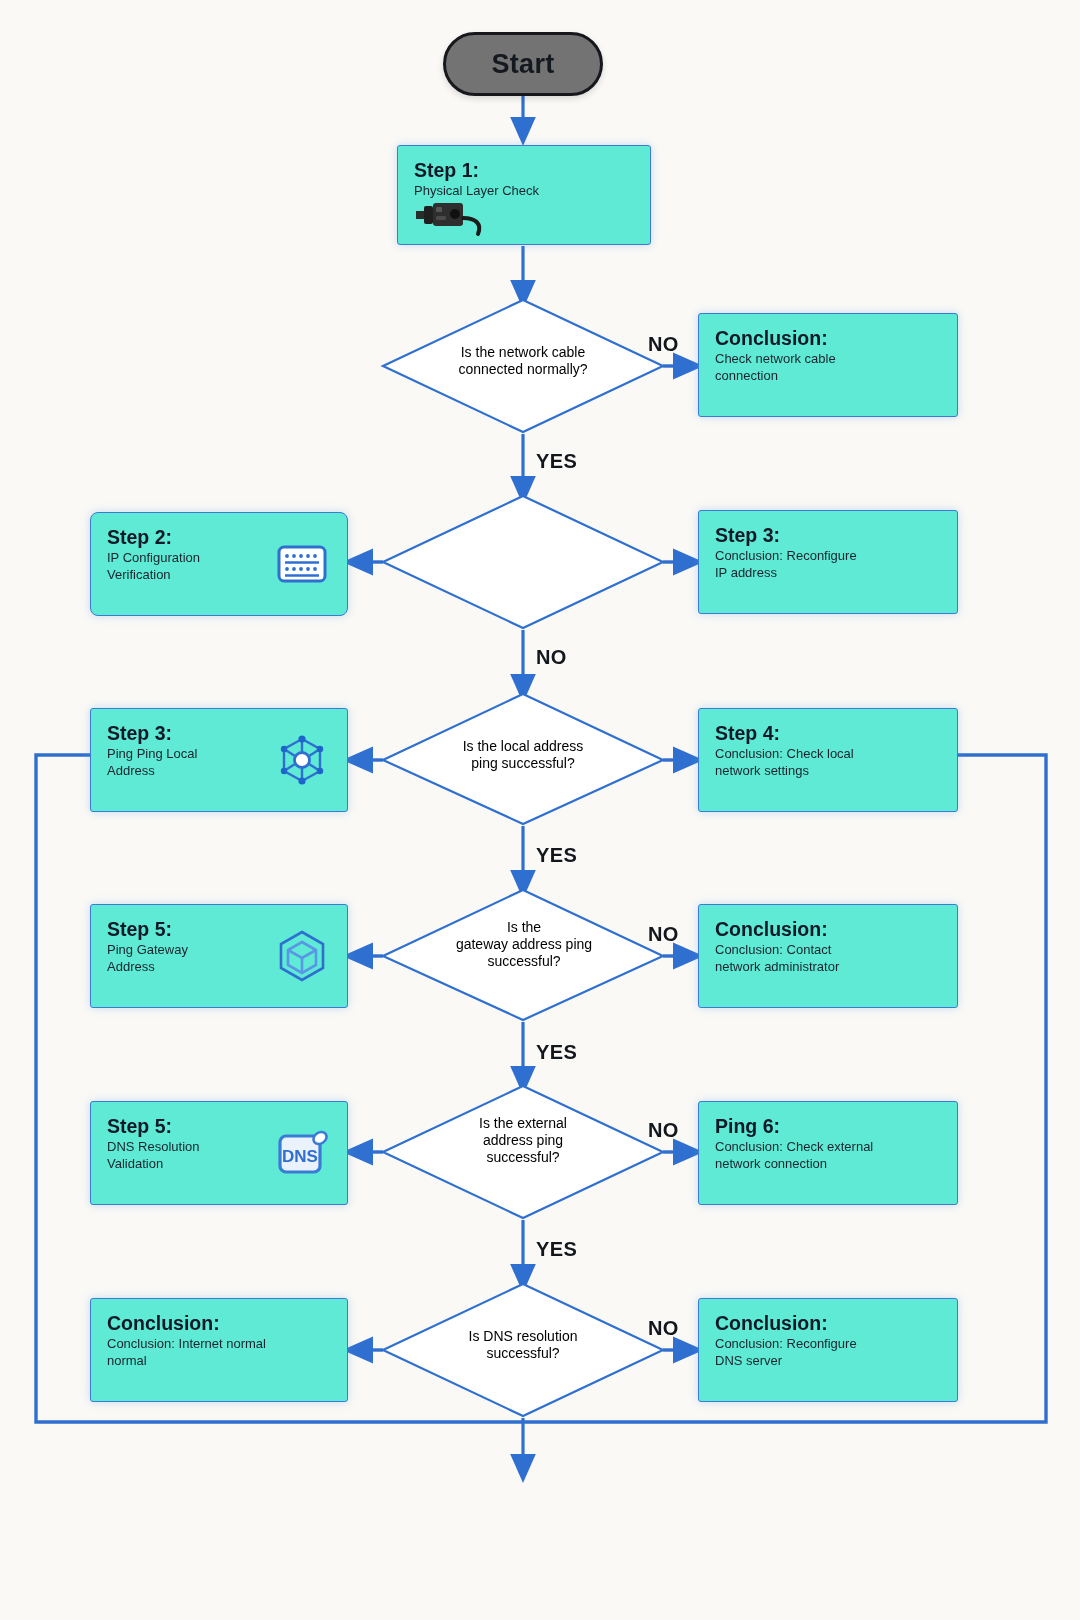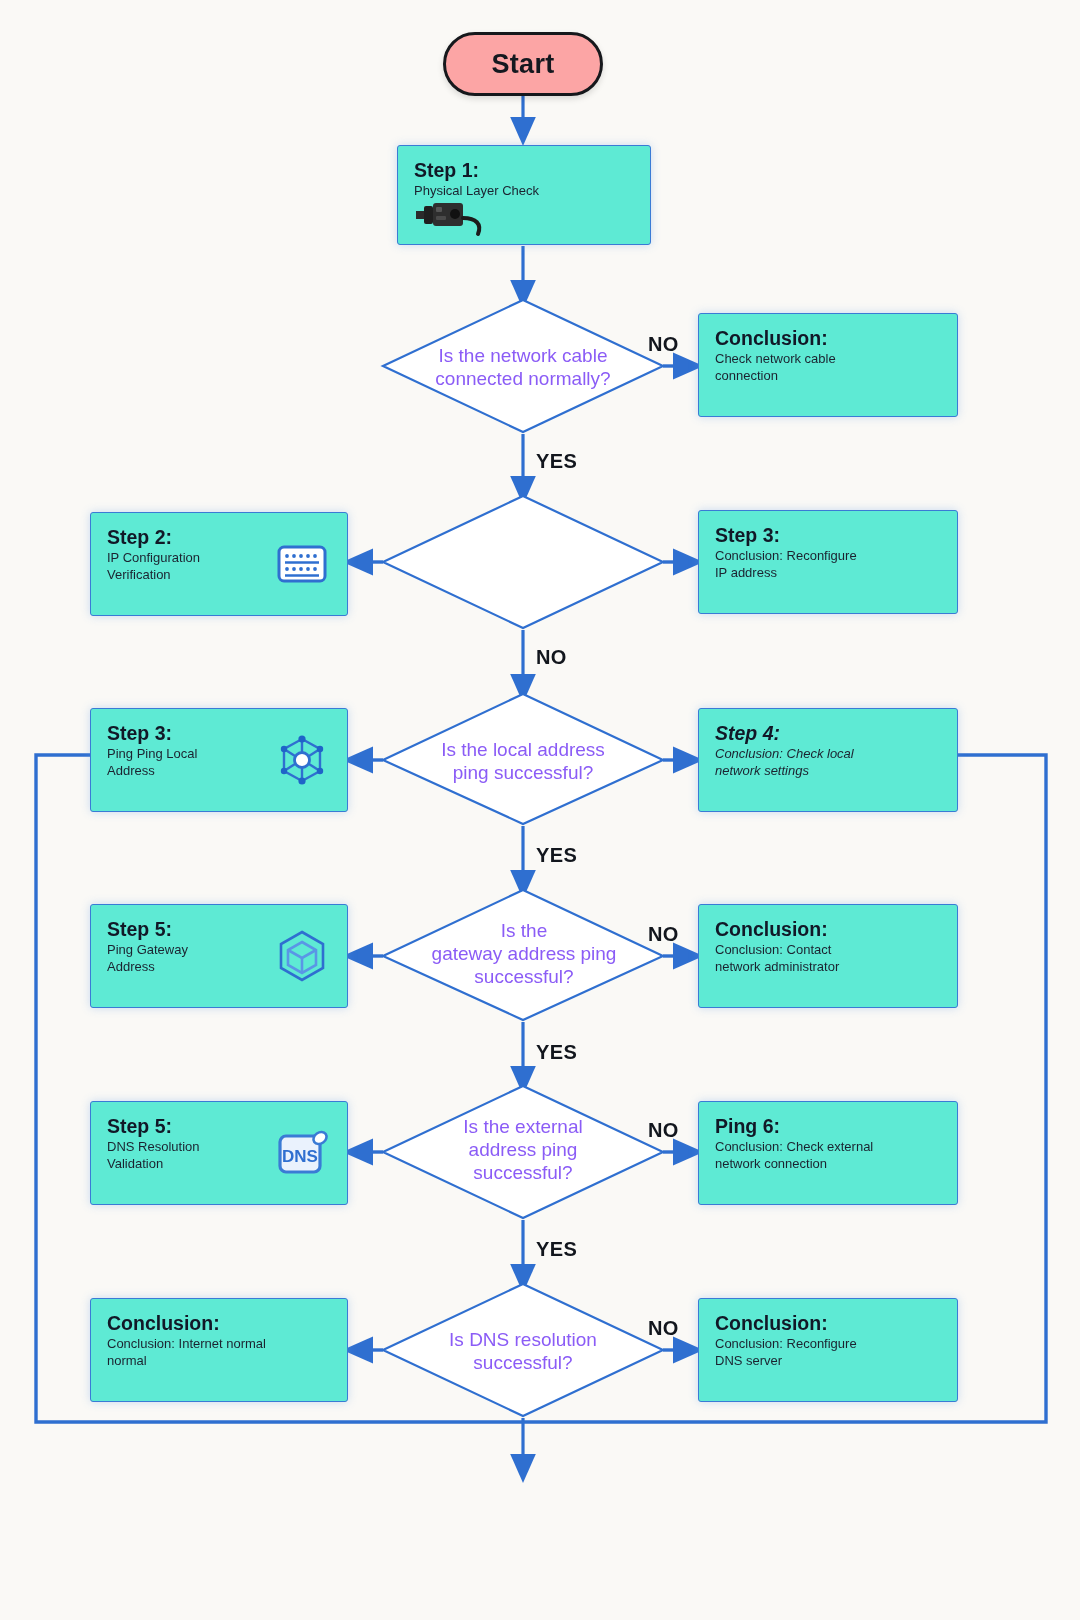--- a/index.html
+++ b/index.html
@@ -26,21 +26,21 @@
     left: 0;
     top: 0;
     width: 1080px;
     height: 1620px;
     pointer-events: none;
   }
 
   
   .terminal {
     position: absolute;
-    background: #fca5a5;
+    background: #737373;
     border: 3px solid #16181c;
     border-radius: 46px;
     display: flex;
     align-items: center;
     justify-content: center;
     box-shadow: 0 3px 6px rgba(0,0,0,0.13);
     box-sizing: border-box;
   }
   .terminal span {
     font-size: 27px;
@@ -79,22 +79,22 @@
     top: 50%;
     transform: translateY(-50%);
     width: 62px;
     height: 62px;
   }
 
   
   .dlabel {
     position: absolute;
     text-align: center;
-    font-size: 19px;
-    color: #8b5cf6;
+    font-size: 14px;
+    color: #000000;
     line-height: 1.22;
     white-space: nowrap;
     pointer-events: none;
   }
 
   
   .edge-label {
     position: absolute;
     font-size: 20px;
     font-weight: bold;
@@ -242,21 +242,21 @@
     <div class="body">Check network cable</div>
     <div class="body">connection</div>
   </div>
 
   <div class="box" style="left:698px; top:510px; width:260px; height:104px;">
     <div class="ttl">Step 3:</div>
     <div class="body">Conclusion: Reconfigure</div>
     <div class="body">IP address</div>
   </div>
 
-  <div class="box" style="left:698px; top:708px; width:260px; height:104px;font-style:italic;">
+  <div class="box" style="left:698px; top:708px; width:260px; height:104px;">
     <div class="ttl">Step 4:</div>
     <div class="body">Conclusion: Check local</div>
     <div class="body">network settings</div>
   </div>
 
   <div class="box" style="left:698px; top:904px; width:260px; height:104px;">
     <div class="ttl">Conclusion:</div>
     <div class="body">Conclusion: Contact</div>
     <div class="body">network administrator</div>
   </div>
@@ -266,21 +266,21 @@
     <div class="body">Conclusion: Check external</div>
     <div class="body">network connection</div>
   </div>
 
   <div class="box" style="left:698px; top:1298px; width:260px; height:104px;">
     <div class="ttl">Conclusion:</div>
     <div class="body">Conclusion: Reconfigure</div>
     <div class="body">DNS server</div>
   </div>
 
-  <div class="box" style="left:90px; top:512px; width:258px; height:104px;">
+  <div class="box" style="left:90px; top:512px; width:258px; height:104px;border-radius:8px;">
     <div class="ttl">Step 2:</div>
     <div class="body">IP Configuration</div>
     <div class="body">Verification</div>
     <div class="icon-slot">
       <svg viewBox="0 0 62 62" width="62" height="62">
         <rect x="8" y="14" width="46" height="34" rx="5" fill="#ffffff" stroke="#2f6fd0" stroke-width="3"></rect>
         <g fill="#2f6fd0">
           <circle cx="16" cy="23" r="1.9"></circle>
             <circle cx="23" cy="23" r="1.9"></circle>
             <circle cx="30" cy="23" r="1.9"></circle>

